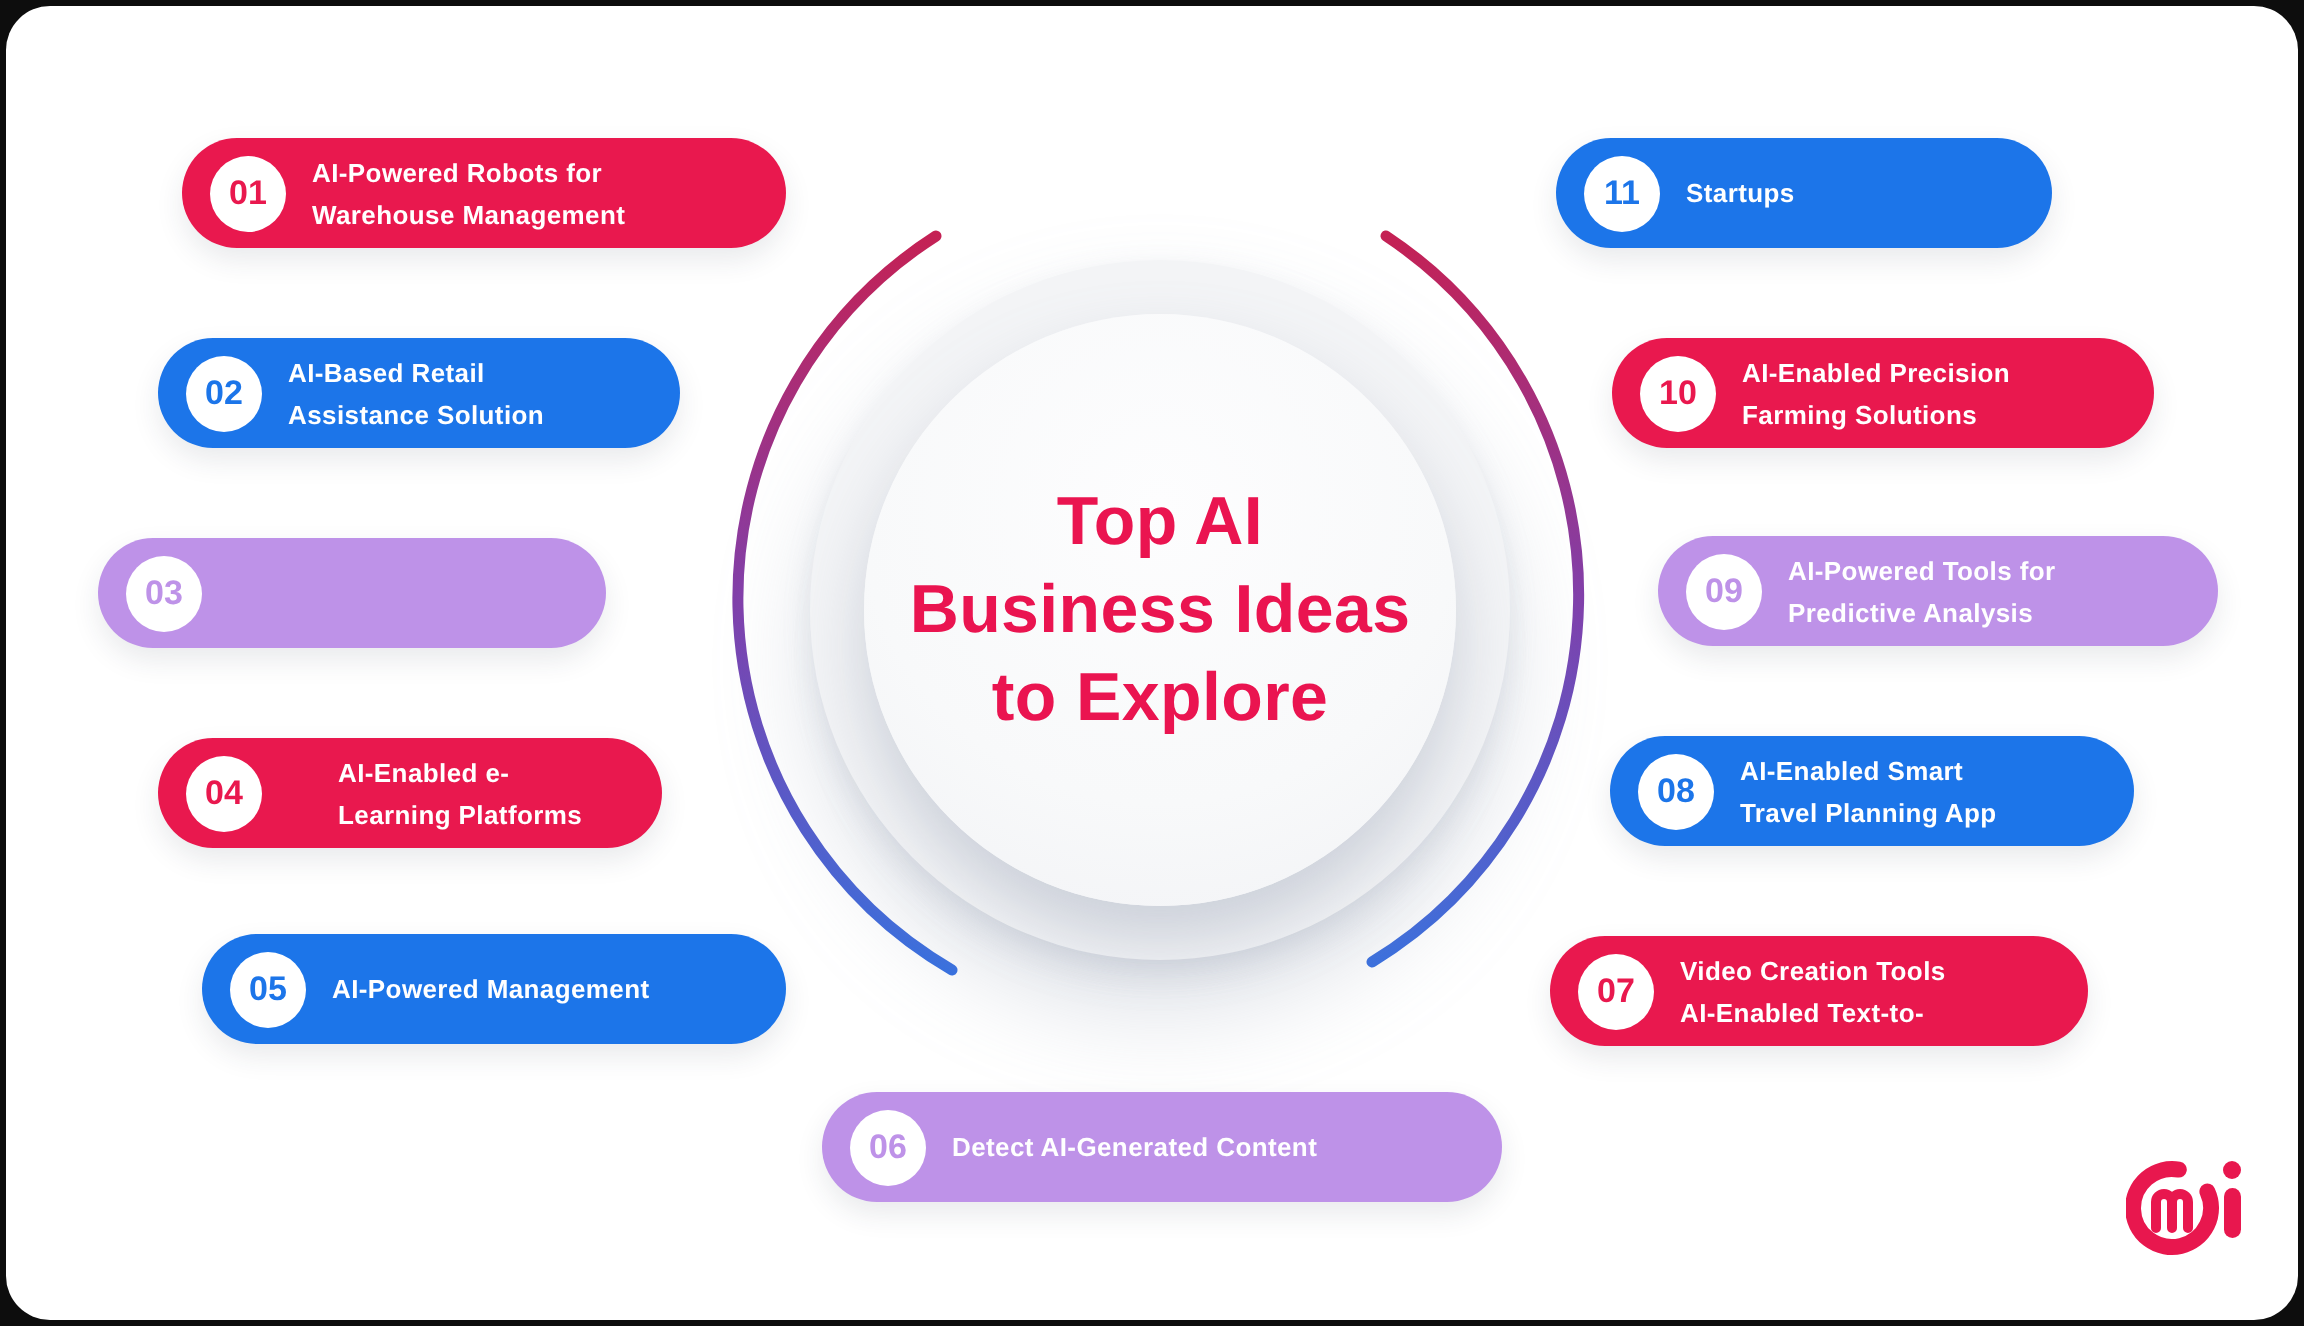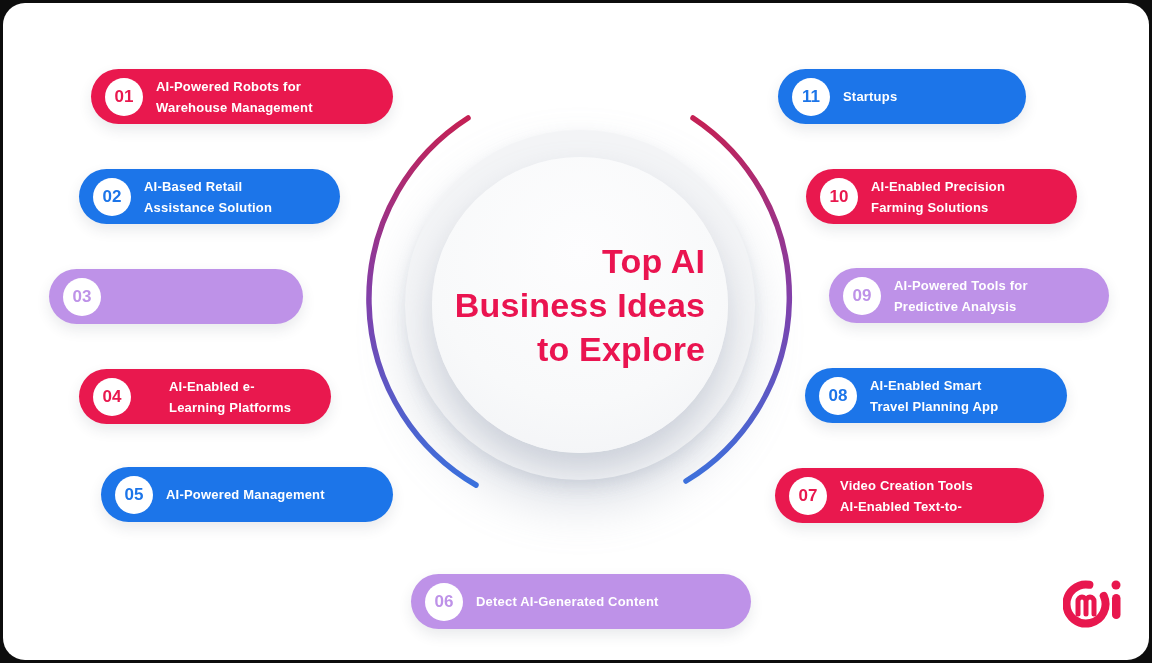--- a/index.html
+++ b/index.html
@@ -57,21 +57,21 @@
         <stop offset="0.5" stop-color="#8040AC"></stop>
         <stop offset="1" stop-color="#2F6FE4"></stop>
       </linearGradient>
     </defs>
     <path d="M 465 115 A 215 215 0 0 0 473 482" fill="none" stroke="url(#arcGrad)" stroke-width="5.5" stroke-linecap="round"></path>
     <path d="M 690 115 A 215 215 0 0 1 683 478" fill="none" stroke="url(#arcGrad)" stroke-width="5.5" stroke-linecap="round"></path>
   </svg>
 
   <div class="circle-outer"></div>
   <div class="circle-inner">
-    <div class="title" style="color: rgb(234, 20, 80); text-align: right;">
+    <div class="title" style="color: rgb(234, 20, 80);">
       <span>Top AI</span>
       <span>Business Ideas</span>
       <span>to Explore</span>
     </div>
   </div>
 
   <div class="pill" style="left: 88px; top: 66px; width: 302px; background: rgb(233, 24, 78);">
     <span class="num" style="color: rgb(233, 24, 78);">01</span>
     <span class="label">
         <span>AI-Powered Robots for</span>
@@ -95,21 +95,21 @@
         <span>Learning Platforms</span>
       </span>
   </div>
   <div class="pill" style="left: 98px; top: 464px; width: 292px; background: rgb(28, 117, 233);">
     <span class="num" style="color: rgb(28, 117, 233);">05</span>
     <span class="label">
         <span>AI-Powered Management</span>
       </span>
   </div>
 
-  <div class="pill" style="left: 408px; top: 543px; width: 340px; background: rgb(190, 146, 232); margin-top: 28px;">
+  <div class="pill" style="left: 408px; top: 543px; width: 340px; background: rgb(190, 146, 232);">
     <span class="num" style="color: rgb(190, 146, 232);">06</span>
     <span class="label">
         <span>Detect AI-Generated Content</span>
       </span>
   </div>
 
   <div class="pill" style="left: 772px; top: 465px; width: 269px; background: rgb(233, 24, 78);">
     <span class="num" style="color: rgb(233, 24, 78);">07</span>
     <span class="label">
         <span>Video Creation Tools</span>

